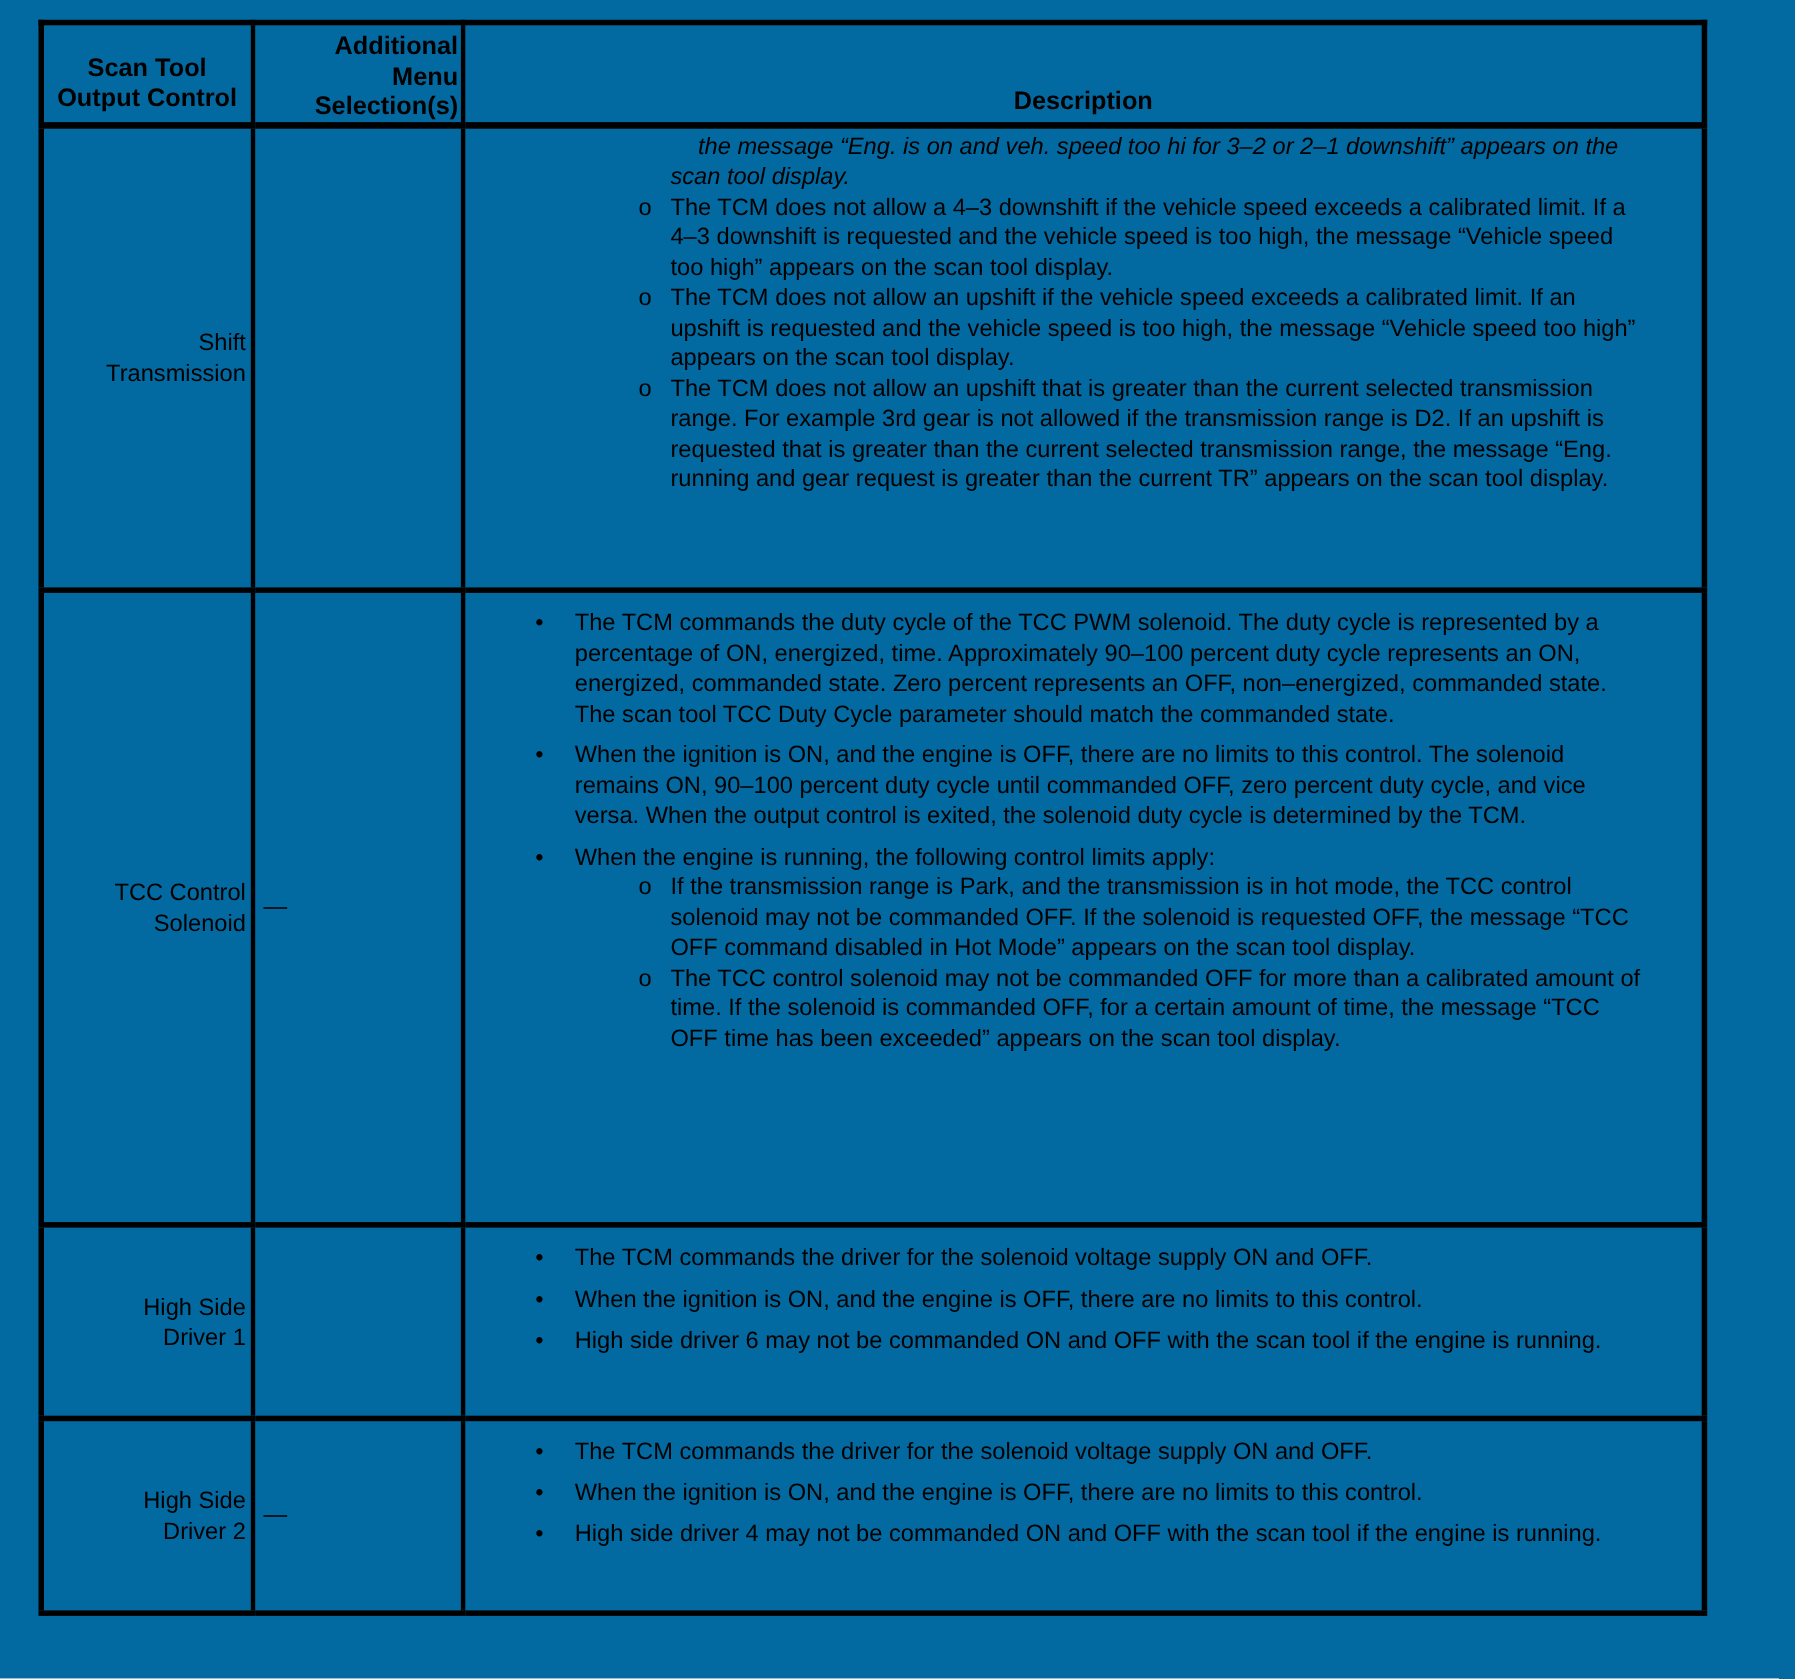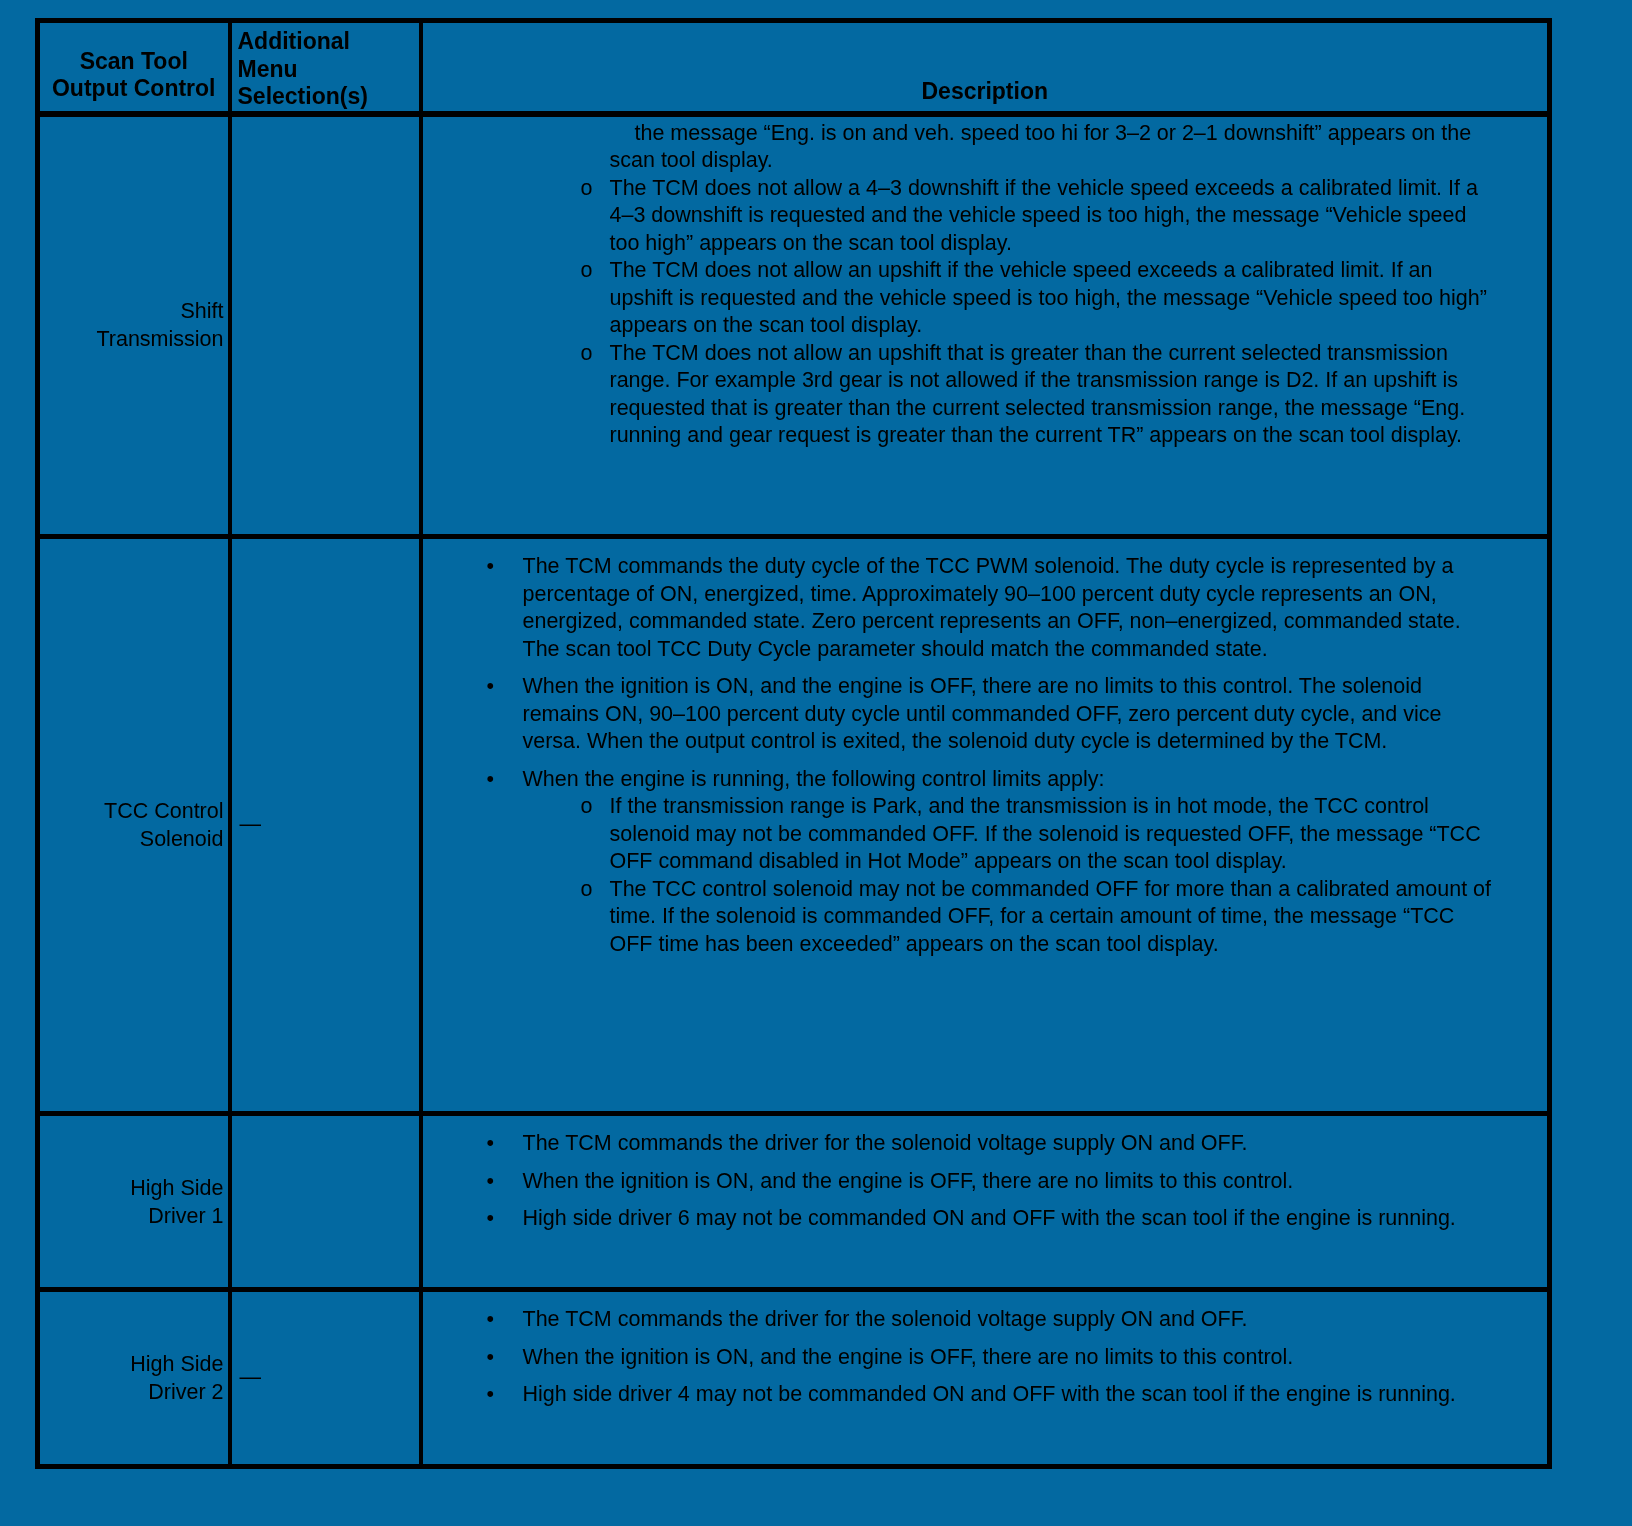--- a/index.html
+++ b/index.html
@@ -48,21 +48,21 @@
   tr.r4  { height: 177px; }
 
   th.h1 {
     vertical-align: bottom;
     text-align: center;
     padding: 0 2px 8px 2px;
     white-space: pre-line;
   }
   th.h2 {
     vertical-align: top;
-    text-align: left;
+    text-align: right;
     padding: 5px 2px 0 6px;
     white-space: pre-line;
   }
   th.h3 {
     vertical-align: bottom;
     padding-bottom: 5px;
   }
 
   td.ctl {
     vertical-align: middle;
@@ -90,20 +90,21 @@
   .item .marker {
     position: absolute;
     left: 64px;
     top: 0;
   }
   .item-sub { padding-left: 187px; }
   .item-sub .marker { left: 158px; }
   .item-cont {
     padding-left: 187px;
     text-indent: 25px;
+    font-style: italic;
   }
   .item-b:not(:first-child) { margin-top: 10px; }
 </style>
 </head>
 <body>
 
 <div class="page">
   <table class="tbl">
     <colgroup>
       <col style="width:192px">

